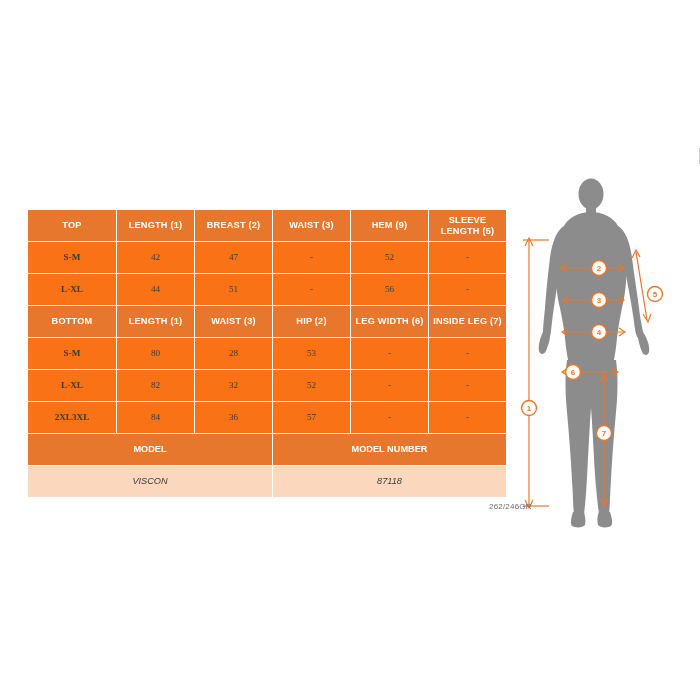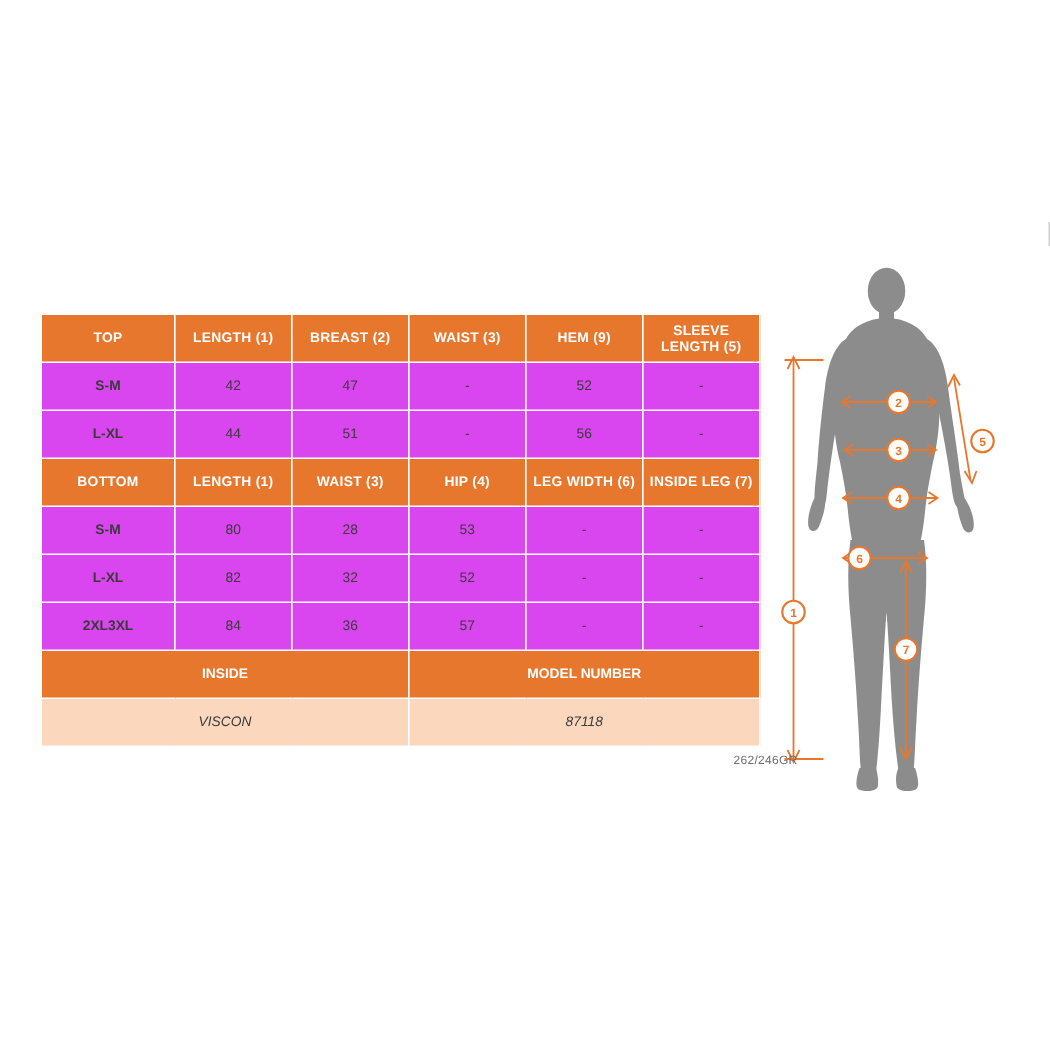--- a/index.html
+++ b/index.html
@@ -54,22 +54,23 @@
   }
   .hdr {
     background: #e8772e;
     color: #ffffff !important;
     font-weight: bold;
     font-size: 9.3px;
     letter-spacing: .2px;
   }
   .hdr.two-line { line-height: 11px; }
   .cell {
-    background: #d946ef;
+    background: #f97316;
     font-weight: normal;
+    font-family: Liberation Serif, serif;
   }
   .cell.rowlbl {
     font-weight: bold;
     color: #3b3b3b;
   }
   .cell.val { color: #3b3b3b; }
   .footer-hdr {
     background: #e8772e;
     color: #ffffff !important;
     font-weight: bold;
@@ -160,21 +161,21 @@
           <td class="cell val">51</td>
           <td class="cell val">-</td>
           <td class="cell val">56</td>
           <td class="cell val">-</td>
         </tr>
 
         <tr>
           <td class="hdr">BOTTOM</td>
           <td class="hdr">LENGTH (1)</td>
           <td class="hdr">WAIST (3)</td>
-          <td class="hdr">HIP (4)</td>
+          <td class="hdr">HIP (2)</td>
           <td class="hdr">LEG WIDTH (6)</td>
           <td class="hdr">INSIDE LEG (7)</td>
         </tr>
 
         <tr>
           <td class="cell rowlbl">S-M</td>
           <td class="cell val">80</td>
           <td class="cell val">28</td>
           <td class="cell val">53</td>
           <td class="cell val">-</td>
@@ -191,21 +192,21 @@
         <tr>
           <td class="cell rowlbl">2XL3XL</td>
           <td class="cell val">84</td>
           <td class="cell val">36</td>
           <td class="cell val">57</td>
           <td class="cell val">-</td>
           <td class="cell val">-</td>
         </tr>
 
         <tr>
-          <td class="footer-hdr" colspan="3">INSIDE</td>
+          <td class="footer-hdr" colspan="3">MODEL</td>
           <td class="footer-hdr" colspan="3">MODEL NUMBER</td>
         </tr>
         <tr>
           <td class="footer-cell" colspan="3">VISCON</td>
           <td class="footer-cell" colspan="3">87118</td>
         </tr>
       </tbody>
     </table>
   </div>
 

